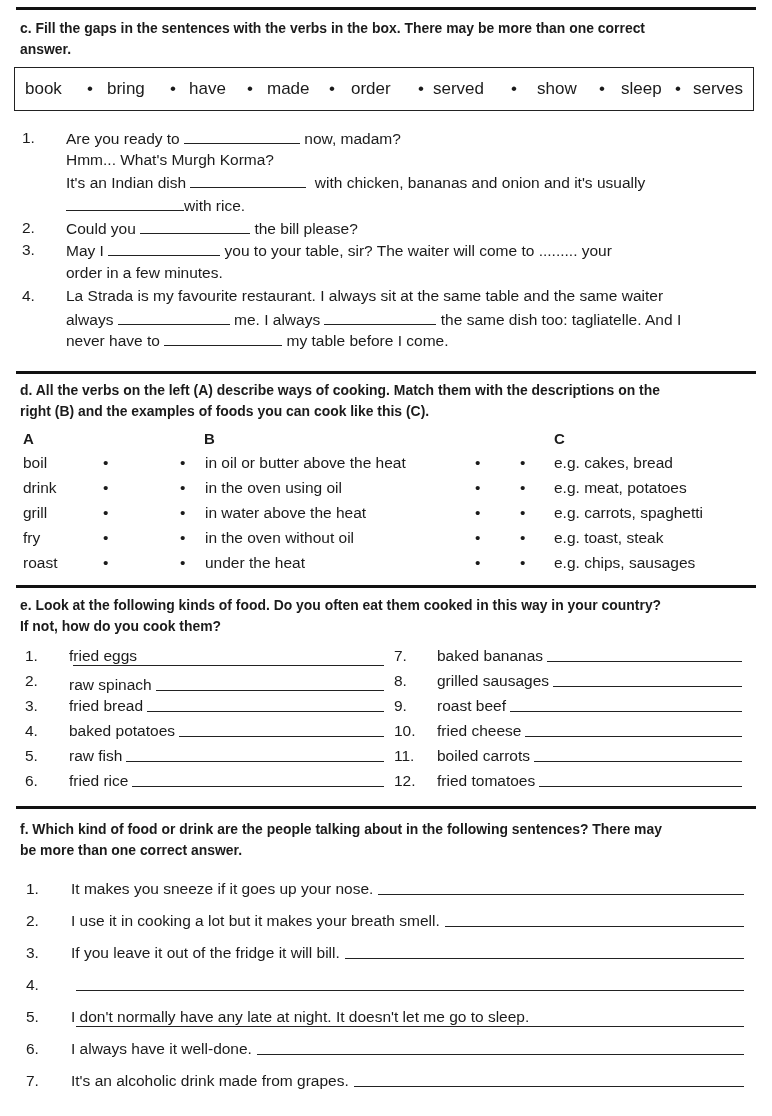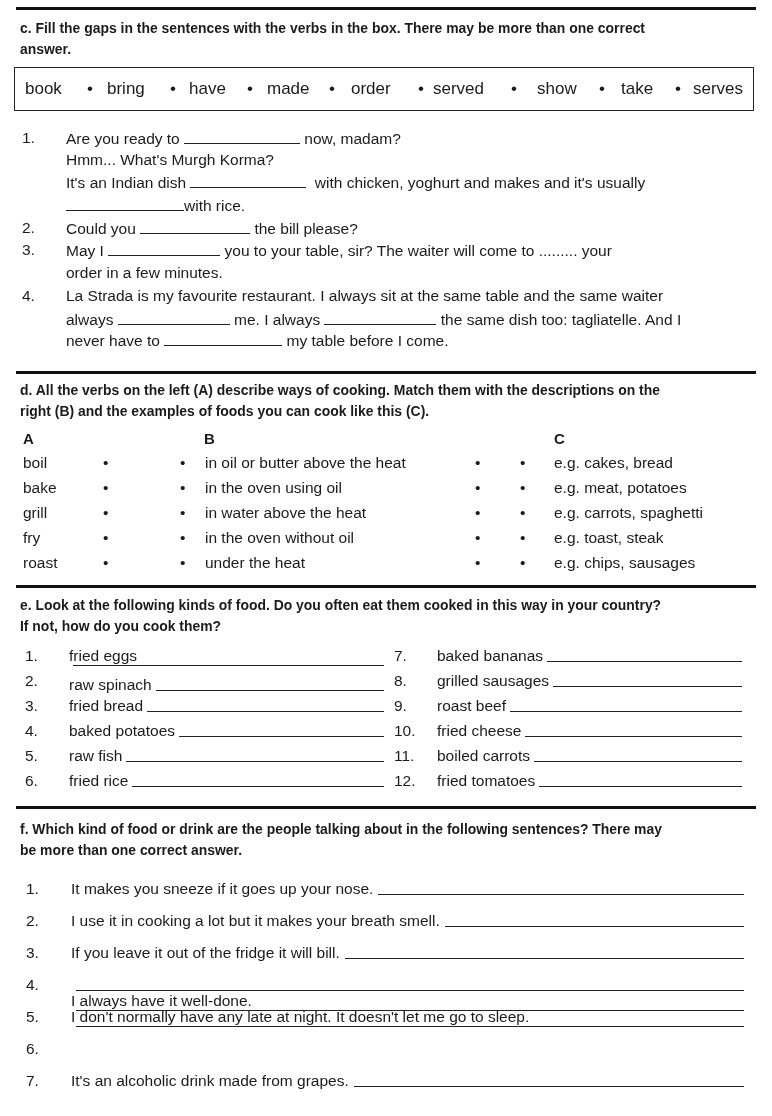--- a/index.html
+++ b/index.html
@@ -34,36 +34,36 @@
   <span class="w" style="left:174px">have</span>
   <span class="w bullet" style="left:232px">•</span>
   <span class="w" style="left:252px">made</span>
   <span class="w bullet" style="left:314px">•</span>
   <span class="w" style="left:336px">order</span>
   <span class="w bullet" style="left:403px">•</span>
   <span class="w" style="left:418px">served</span>
   <span class="w bullet" style="left:496px">•</span>
   <span class="w" style="left:522px">show</span>
   <span class="w bullet" style="left:584px">•</span>
-  <span class="w" style="left:606px">take</span>
+  <span class="w" style="left:606px">sleep</span>
   <span class="w bullet" style="left:660px">•</span>
   <span class="w" style="left:678px">serves</span>
 </div>
 
 <span class="abs" style="left:22px;top:129px">1.</span>
 <span class="abs" style="left:66px;top:129px">
   <span>Are you ready to</span>
   <span class="blank" style="width:116px"></span>
   <span>now, madam?</span>
 </span>
 <span class="abs" style="left:66px;top:151px">Hmm... What's Murgh Korma?</span>
 <span class="abs" style="left:66px;top:173px">
   <span>It's an Indian dish</span>
   <span class="blank" style="width:116px"></span>
-  <span style="margin-left:4px">with chicken, yoghurt and makes and it's usually</span>
+  <span style="margin-left:4px">with chicken, bananas and onion and it's usually</span>
 </span>
 <span class="abs" style="left:66px;top:196px">
   <span class="blank" style="width:118px"></span><span>with rice.</span>
 </span>
 
 <span class="abs" style="left:22px;top:219px">2.</span>
 <span class="abs" style="left:66px;top:219px">
   <span>Could you</span>
   <span class="blank" style="width:110px"></span>
   <span>the bill please?</span>
@@ -103,21 +103,21 @@
 <span class="colhead" style="left:554px;top:430px">C</span>
 
 <div id="match-rows">
     <span class="abs" style="left:23px;top:454px">boil</span>
     <span class="abs" style="left:103px;top:454px">•</span>
     <span class="abs" style="left:180px;top:454px">•</span>
     <span class="abs" style="left:205px;top:454px">in oil or butter above the heat</span>
     <span class="abs" style="left:475px;top:454px">•</span>
     <span class="abs" style="left:520px;top:454px">•</span>
     <span class="abs" style="left:554px;top:454px">e.g. cakes, bread</span>
-    <span class="abs" style="left:23px;top:479px">bake</span>
+    <span class="abs" style="left:23px;top:479px">drink</span>
     <span class="abs" style="left:103px;top:479px">•</span>
     <span class="abs" style="left:180px;top:479px">•</span>
     <span class="abs" style="left:205px;top:479px">in the oven using oil</span>
     <span class="abs" style="left:475px;top:479px">•</span>
     <span class="abs" style="left:520px;top:479px">•</span>
     <span class="abs" style="left:554px;top:479px">e.g. meat, potatoes</span>
     <span class="abs" style="left:23px;top:504px">grill</span>
     <span class="abs" style="left:103px;top:504px">•</span>
     <span class="abs" style="left:180px;top:504px">•</span>
     <span class="abs" style="left:205px;top:504px">in water above the heat</span>
@@ -232,21 +232,21 @@
     <span class="abs" style="left:26px;top:976px">4.</span>
     <span class="abs" style="left:71px;top:976px;width:673px;display:flex;">
       <span class="blank" style="flex:1;margin-left:5px;"></span>
     </span>
     <span class="abs" style="left:26px;top:1008px">5.</span>
     <span class="abs" style="left:71px;top:1008px;width:673px;display:flex;flex-direction:column;">
       <span style="white-space:nowrap;">I don't normally have any late at night. It doesn't let me go to sleep.</span>
       <span class="blank" style="flex:1;margin-left:5px;"></span>
     </span>
     <span class="abs" style="left:26px;top:1040px">6.</span>
-    <span class="abs" style="left:71px;top:992px;width:673px;display:flex;flex-direction:column;">
+    <span class="abs" style="left:71px;top:1040px;width:673px;display:flex;">
       <span style="white-space:nowrap;">I always have it well-done.</span>
       <span class="blank" style="flex:1;margin-left:5px;"></span>
     </span>
     <span class="abs" style="left:26px;top:1072px">7.</span>
     <span class="abs" style="left:71px;top:1072px;width:673px;display:flex;">
       <span style="white-space:nowrap;">It's an alcoholic drink made from grapes.</span>
       <span class="blank" style="flex:1;margin-left:5px;"></span>
     </span>
   </div>
 

